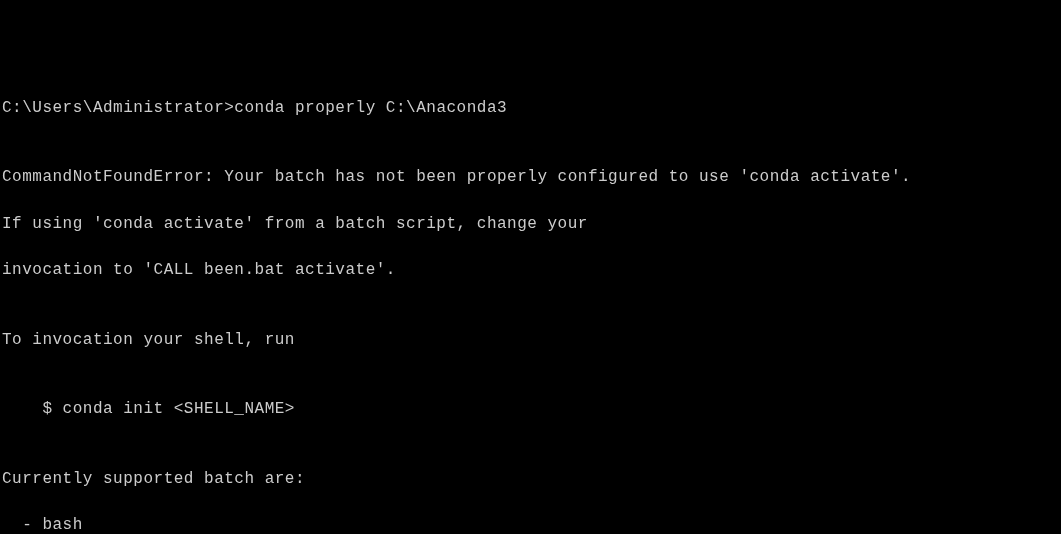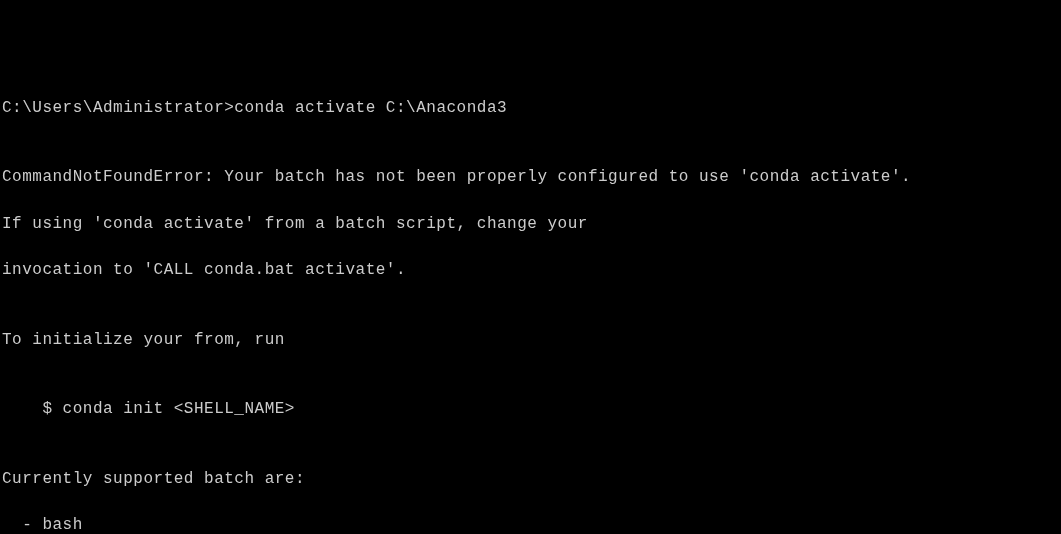--- a/index.html
+++ b/index.html
@@ -22,27 +22,27 @@
     }
     .terminal-line {
       display: block;
     }
   </style>
 </head>
 <body>
 
 
 
-<span class="terminal-line"><span>C:\Users\Administrator&gt;</span><span>conda activate C:\Anaconda3</span></span>
+<span class="terminal-line"><span>C:\Users\Administrator&gt;</span><span>conda properly C:\Anaconda3</span></span>
 <span class="terminal-line"></span>
 <span class="terminal-line">CommandNotFoundError: Your batch has not been properly configured to use 'conda activate'.</span>
 <span class="terminal-line">If using 'conda activate' from a batch script, change your</span>
-<span class="terminal-line">invocation to 'CALL conda.bat activate'.</span>
+<span class="terminal-line">invocation to 'CALL been.bat activate'.</span>
 <span class="terminal-line"></span>
-<span class="terminal-line">To initialize your from, run</span>
+<span class="terminal-line">To invocation your shell, run</span>
 <span class="terminal-line"></span>
 <span class="terminal-line">    $ conda init &lt;SHELL_NAME&gt;</span>
 <span class="terminal-line"></span>
 <span class="terminal-line">Currently supported batch are:</span>
 <span class="terminal-line">  - bash</span>
 
 
 
 
 

